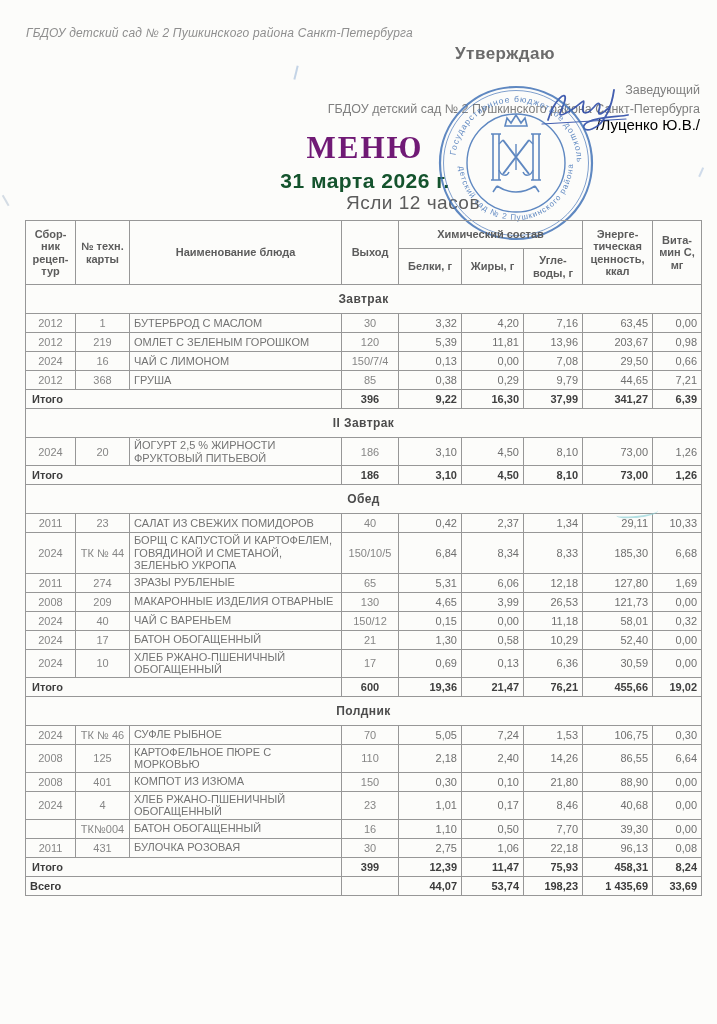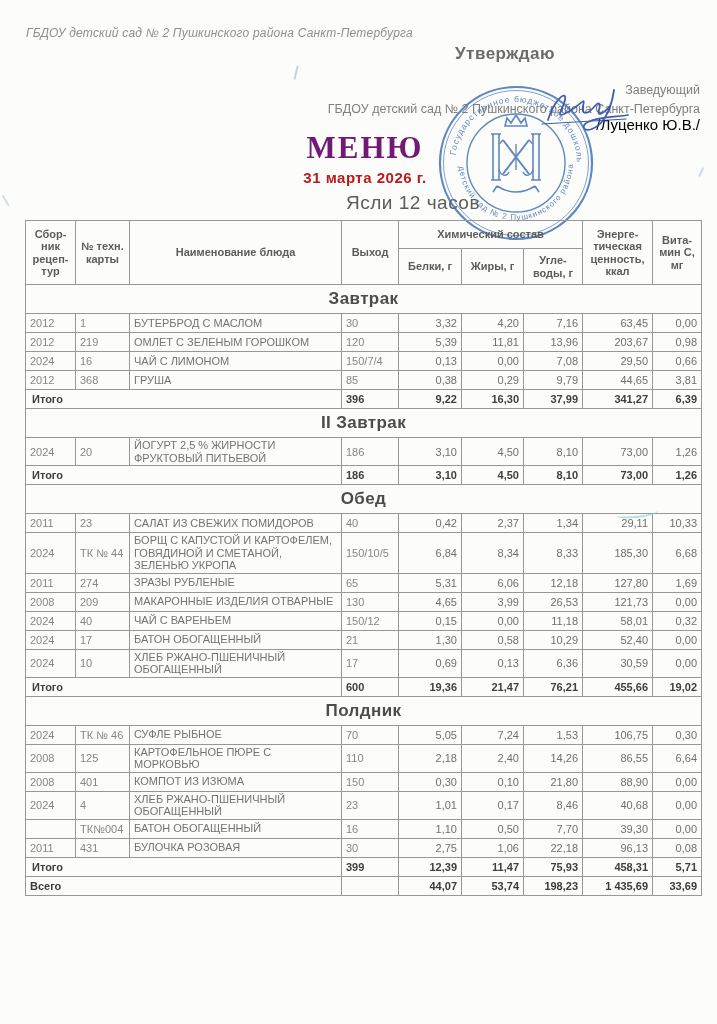--- a/index.html
+++ b/index.html
@@ -27,21 +27,21 @@
     position:absolute;right:17px;top:116px;font-size:15px;color:#000000;
   }
   .title-block{
     position:absolute;left:240px;top:130px;width:250px;text-align:center;
   }
   .title-main{
     font-family:"Liberation Serif",serif;font-weight:bold;
     font-size:31px;color:#701a75;letter-spacing:2px;
   }
   .title-date{
-    font-weight:bold;font-size:15px;color:#b91c1c;margin-top:3px;letter-spacing:.5px;
+    font-weight:bold;font-size:21px;color:#14532d;margin-top:3px;letter-spacing:.5px;
   }
   .subtitle{
     position:absolute;left:230px;top:192px;width:250px;text-align:right;
     font-weight:normal;font-size:19px;color:#5c5c5c;letter-spacing:.5px;
   }
   
   .stamp{position:absolute;left:435px;top:82px;opacity:.82;}
   .signature{position:absolute;left:540px;top:86px;opacity:.9;}
   
   table.menu{
@@ -52,25 +52,25 @@
   table.menu td,table.menu th{
     border:1px solid #979797;padding:1px 4px;vertical-align:middle;
     overflow:hidden;
   }
   table.menu th{
     font-weight:bold;color:#5c5c5c;font-size:11px;line-height:12.5px;
     text-align:center;padding:2px 2px;
   }
   tr.h1{height:28px;} tr.h2{height:36px;}
   td.section{
-    text-align:center;font-weight:bold;font-size:17px;color:#4c4c4c;
+    text-align:center;font-weight:bold;font-size:12px;color:#4c4c4c;
     height:26px;letter-spacing:.4px;
   }
   tr.row{height:19px;}
-  td.c-center{color:#868686;}
+  td.c-center{text-align:center;color:#868686;}
   td.c-name{text-align:left;padding:2px 30px 2px 5px;line-height:12.5px;color:#737373;}
   td.c-num{text-align:right;padding-right:5px;color:#6f6f6f;}
   tr.total td{font-weight:bold;color:#3f3f3f;}
   tr.total td.lbl{text-align:left;padding-left:6px;}
   tr.grand td{font-weight:bold;color:#3a3a3a;}
   
   .artifact{position:absolute;pointer-events:none;}
 </style>
 </head>
 <body>
@@ -194,21 +194,21 @@
         </tr>
         <tr class="row">
           <td class="c-center">2012</td>
           <td class="c-center">368</td>
           <td class="c-name">ГРУША</td>
           <td class="c-center">85</td>
           <td class="c-num">0,38</td>
           <td class="c-num">0,29</td>
           <td class="c-num">9,79</td>
           <td class="c-num">44,65</td>
-          <td class="c-num">3,81</td>
+          <td class="c-num">7,21</td>
         </tr>
         <tr class="row total">
           <td class="lbl" colspan="3">Итого</td>
           <td class="c-center">396</td>
           <td class="c-num">9,22</td>
           <td class="c-num">16,30</td>
           <td class="c-num">37,99</td>
           <td class="c-num">341,27</td>
           <td class="c-num">6,39</td>
         </tr>
@@ -393,21 +393,21 @@
           <td class="c-num">96,13</td>
           <td class="c-num">0,08</td>
         </tr>
         <tr class="row total">
           <td class="lbl" colspan="3">Итого</td>
           <td class="c-center">399</td>
           <td class="c-num">12,39</td>
           <td class="c-num">11,47</td>
           <td class="c-num">75,93</td>
           <td class="c-num">458,31</td>
-          <td class="c-num">5,71</td>
+          <td class="c-num">8,24</td>
         </tr>
         <tr class="row grand">
           <td class="lbl" colspan="3">Всего</td>
           <td class="c-center"></td>
           <td class="c-num">44,07</td>
           <td class="c-num">53,74</td>
           <td class="c-num">198,23</td>
           <td class="c-num">1 435,69</td>
           <td class="c-num">33,69</td>
         </tr>

